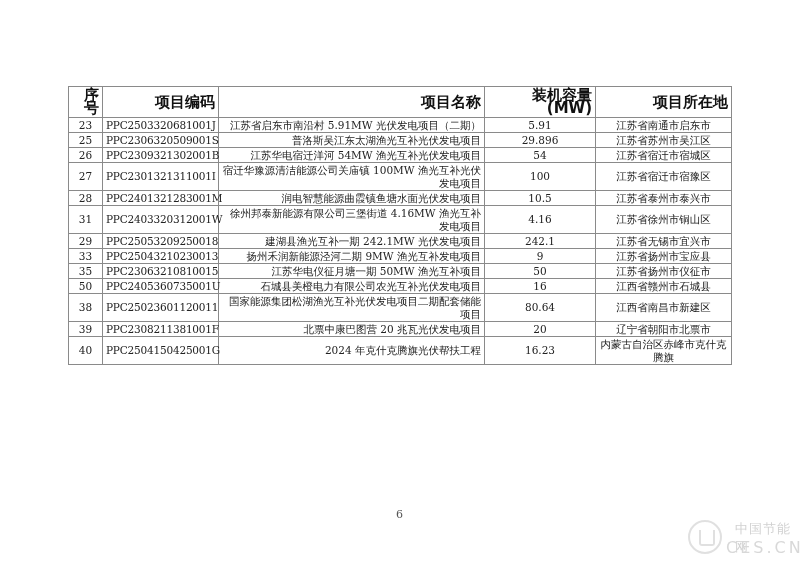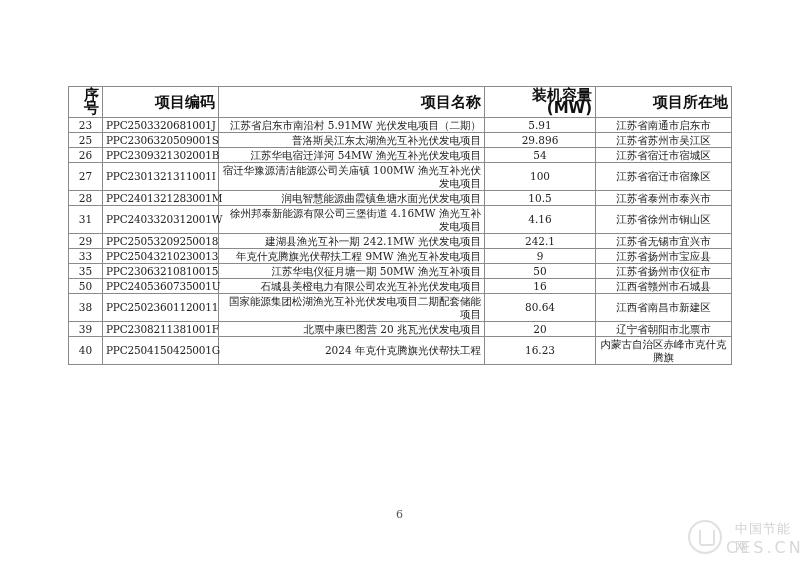--- a/index.html
+++ b/index.html
@@ -95,21 +95,21 @@
       <tr class="r1">
         <td class="c-no">29</td>
         <td class="c-code">PPC25053209250018</td>
         <td class="c-name">建湖县渔光互补一期 242.1MW 光伏发电项目</td>
         <td class="c-cap">242.1</td>
         <td class="c-loc">江苏省无锡市宜兴市</td>
       </tr>
       <tr class="r1">
         <td class="c-no">33</td>
         <td class="c-code">PPC25043210230013</td>
-        <td class="c-name">年克什克腾旗光伏帮扶工程 9MW 渔光互补发电项目</td>
+        <td class="c-name">扬州禾润新能源泾河二期 9MW 渔光互补发电项目</td>
         <td class="c-cap">9</td>
         <td class="c-loc">江苏省扬州市宝应县</td>
       </tr>
       <tr class="r1">
         <td class="c-no">35</td>
         <td class="c-code">PPC23063210810015</td>
         <td class="c-name">江苏华电仪征月塘一期 50MW 渔光互补项目</td>
         <td class="c-cap">50</td>
         <td class="c-loc">江苏省扬州市仪征市</td>
       </tr>

